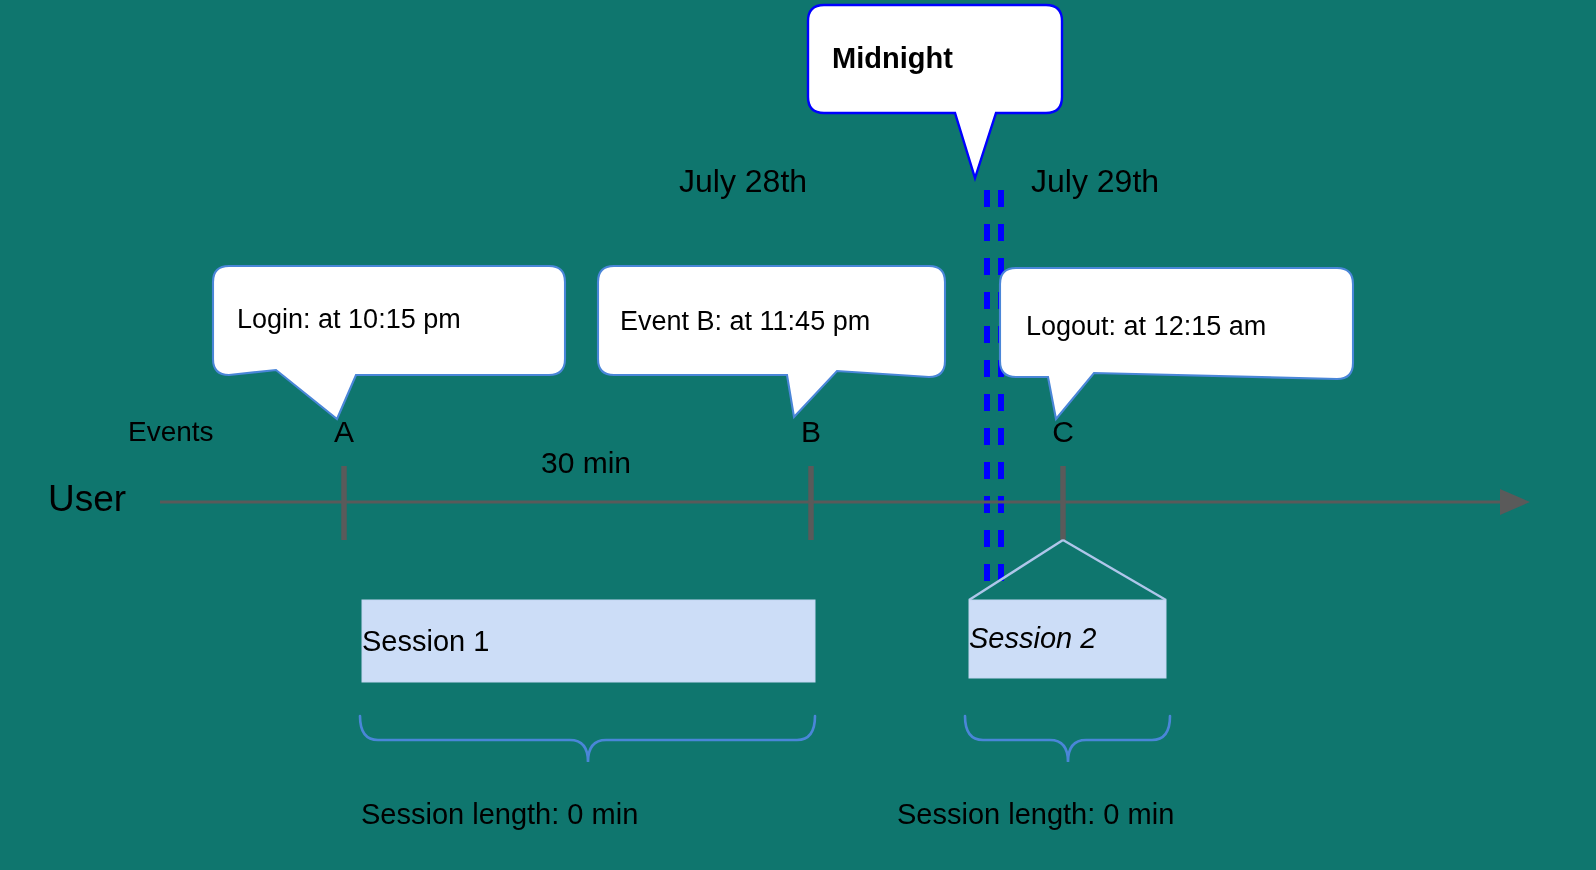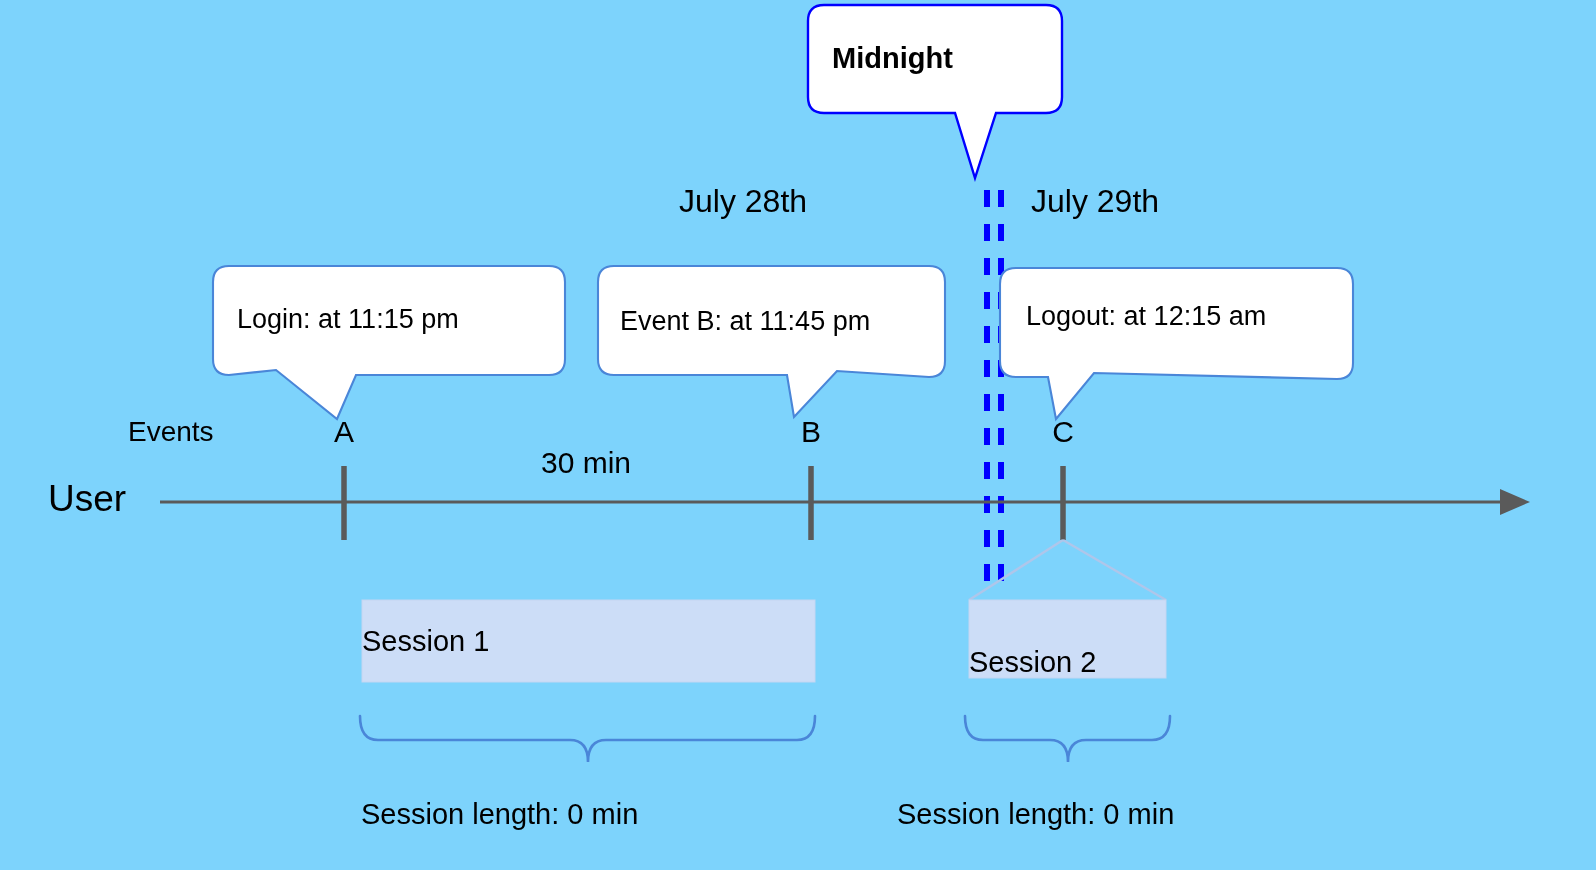--- a/index.html
+++ b/index.html
@@ -10,21 +10,21 @@
   }
   body {
     font-family: "Liberation Sans", sans-serif;
     color: #000000;
   }
   #stage {
     position: relative;
     width: 1596px;
     height: 870px;
     overflow: hidden;
-    background: #7dd3fc;
+    background: #0f766e;
   }
   #vec {
     position: absolute;
     left: 0;
     top: 0;
     width: 1596px;
     height: 870px;
   }
   
   .callout-text {
@@ -44,21 +44,20 @@
     white-space: nowrap;
     color: #000000;
     line-height: 1;
   }
   .date-text {
     position: absolute;
     font-size: 32px;
     white-space: nowrap;
     color: #000000;
     line-height: 1;
-    margin-top: 20px;
   }
   .marker-letter {
     position: absolute;
     font-size: 30px;
     white-space: nowrap;
     color: #000000;
     line-height: 1;
     text-align: center;
   }
   .axis-label-user {
@@ -210,39 +209,39 @@
     </g>
 
   </svg>
 
   <div class="midnight-text" style="left:832px; top:44px;">Midnight</div>
 
   <div class="date-text" style="left:679px; top:165px;">July 28th</div>
   <div class="date-text" style="left:1031px; top:165px;">July 29th</div>
 
   <div class="callout-text" style="left:237px; top:306px;">
-    <b>Login:</b><span> at 11:15 pm</span>
+    <b>Login:</b><span> at 10:15 pm</span>
   </div>
 
   <div class="callout-text" style="left:620px; top:308px;text-align:center;">
     <b>Event B:</b><span> at 11:45 pm</span>
   </div>
 
-  <div class="callout-text" style="left:1026px; top:303px;">
+  <div class="callout-text" style="left:1026px; top:313px;">
     <b>Logout:</b><span> at 12:15 am</span>
   </div>
 
   <div class="axis-label-events" style="left:128px; top:418px;">Events</div>
   <div class="axis-label-user" style="left:48px; top:480px;text-align:center;">User</div>
 
   <div class="marker-letter" style="left:329px; top:417px; width:30px;">A</div>
   <div class="marker-letter" style="left:796px; top:417px; width:30px;">B</div>
   <div class="marker-letter" style="left:1048px; top:417px; width:30px;">C</div>
 
   <div class="duration-text" style="left:541px; top:448px;">30 min</div>
 
   <div class="session-text" style="left:362px; top:627px; width:453px;">Session 1</div>
-  <div class="session-text" style="left:969px; top:648px; width:197px;">Session 2</div>
+  <div class="session-text" style="left:969px; top:624px; width:197px;font-style:italic;">Session 2</div>
 
   <div class="session-length-text" style="left:361px; top:800px;">Session length: 0 min</div>
   <div class="session-length-text" style="left:897px; top:800px;">Session length: 0 min</div>
 
 </div>
 
 </body></html>

